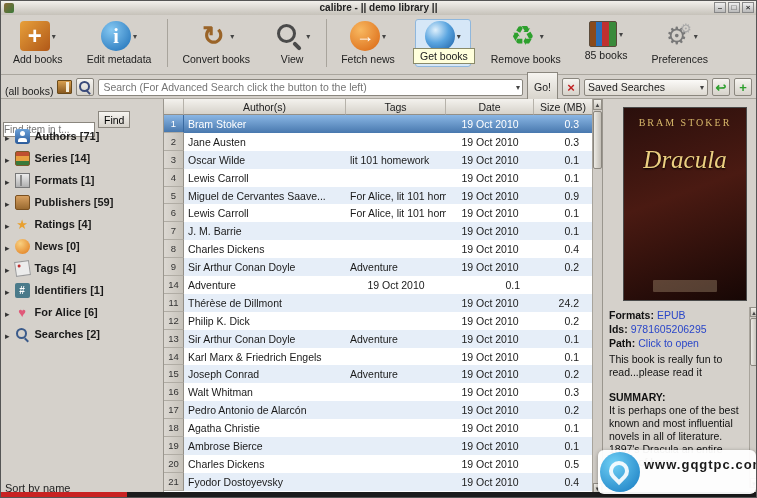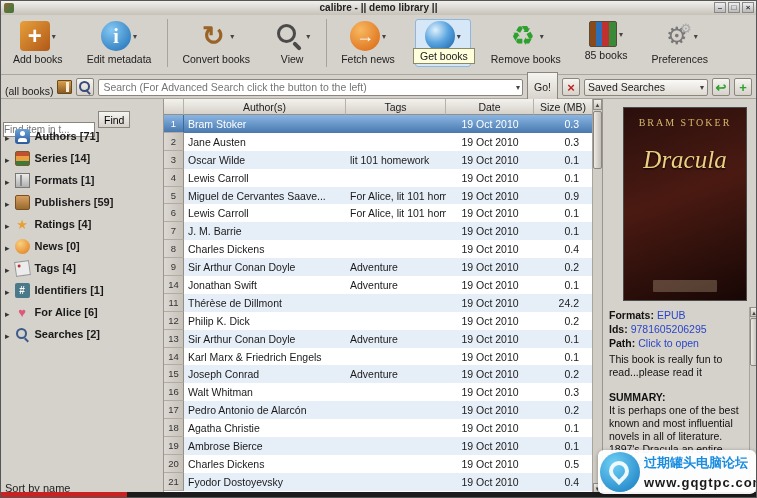--- a/index.html
+++ b/index.html
@@ -366,21 +366,20 @@
         </div>
           <div class="tgrid trow">
           <div class="c num">9</div>
           <div class="c author">Sir Arthur Conan Doyle</div>
           <div class="c tags">Adventure</div>
           <div class="c date">19 Oct 2010</div>
           <div class="c size">0.2</div>
         </div>
           <div class="tgrid trow">
           <div class="c num">14</div>
-          <div class="c author">Jonathan Swift</div>
           <div class="c tags">Adventure</div>
           <div class="c date">19 Oct 2010</div>
           <div class="c size">0.1</div>
         </div>
           <div class="tgrid trow">
           <div class="c num">11</div>
           <div class="c author">Thérèse de Dillmont</div>
           <div class="c tags"></div>
           <div class="c date">19 Oct 2010</div>
           <div class="c size">24.2</div>
@@ -490,20 +489,19 @@
         <div class="vs-arrow vs-up">▲</div>
         <div class="vs-thumb"></div>
         <div class="vs-arrow vs-down">▼</div>
       </div>
     </div>
   </div>
 
   <div class="watermark">
     <div class="wm-logo"></div>
     <div class="wm-text">
-      <div class="wm-line1">过期罐头电脑论坛</div>
       <div class="wm-line2">www.gqgtpc.com</div>
     </div>
   </div>
 
   <div class="bottombar"></div>
 
 </div>
 
 </body></html>

